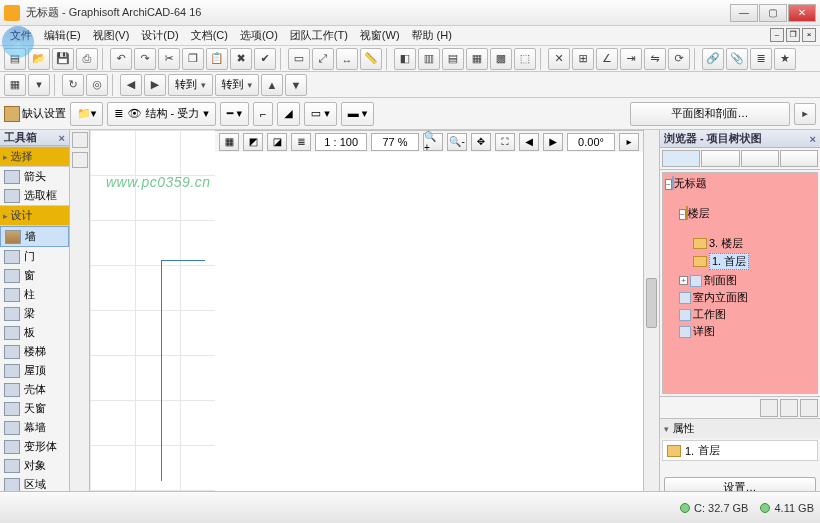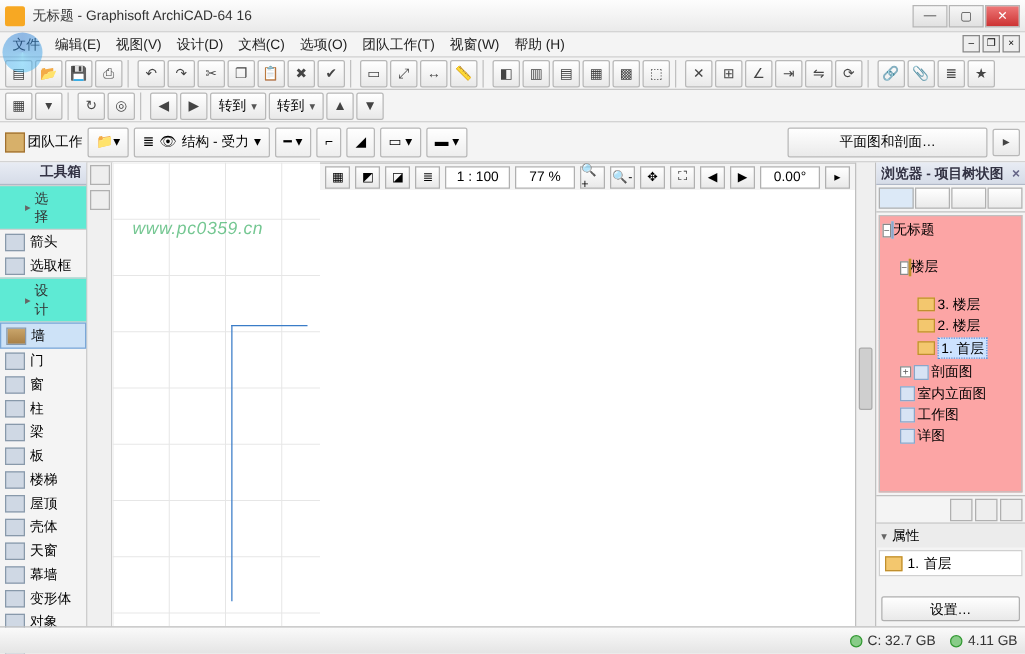--- a/index.html
+++ b/index.html
@@ -27,23 +27,23 @@
 .ib-label { display: flex; align-items: center; gap: 2px; }
 .ib-label .icon { width: 16px; height: 16px; background: #d7b06a; border: 1px solid #a07030; }
 .ib-field { border: 1px solid #b8b8b8; background: linear-gradient(#fff,#eee); height: 24px; display: flex; align-items: center; padding: 0 6px; border-radius: 2px; }
 .ib-field.grp { gap: 4px; }
 .ib-big { flex: 0 0 auto; width: 160px; height: 24px; border: 1px solid #b8b8b8; background: linear-gradient(#fff,#eaeaea); display: flex; align-items: center; justify-content: center; border-radius: 2px; }
 .ib-spacer { flex: 1; }
 
 .workarea { position: absolute; top: 130px; bottom: 22px; left: 0; right: 0; display: flex; }
 
 .toolbox { width: 70px; background: #f4f4f4; border-right: 1px solid #c0c0c0; display: flex; flex-direction: column; }
-.toolbox .hdr { height: 18px; background: linear-gradient(#e8ecf4,#d6dce8); border-bottom: 1px solid #b0b8c8; display: flex; align-items: flex-end; padding: 0 4px; font-weight: bold; color: #334; flex-direction: column; }
+.toolbox .hdr { height: 18px; background: linear-gradient(#e8ecf4,#d6dce8); border-bottom: 1px solid #b0b8c8; display: flex; align-items: center; padding: 0 4px; font-weight: bold; color: #334; }
 .toolbox .hdr .x { margin-left: auto; color: #668; cursor: pointer; }
-.toolbox .sec { padding: 2px 20px; background: #5eead4; border-top: 1px solid #d0d0d0; border-bottom: 1px solid #d0d0d0; color: #333; display:flex; align-items:center; }
+.toolbox .sec { padding: 2px 3px; background: #eab308; border-top: 1px solid #d0d0d0; border-bottom: 1px solid #d0d0d0; color: #333; display:flex; align-items:center; }
 .toolbox .sec::before { content:"▸"; margin-right:3px; font-size:9px; color:#666; }
 .toolbox .tool { display: flex; align-items: center; padding: 2px 4px; gap: 4px; cursor: pointer; }
 .toolbox .tool.sel { background: #cde2f7; border: 1px solid #7aa7d7; }
 .toolbox .tool .ti { width: 16px; height: 14px; background: #cfd8e4; border: 1px solid #8899aa; }
 .toolbox .tool.wall .ti { background: linear-gradient(#c9a56b,#a87f45); }
 
 .edgepanel { width: 20px; background: #f0f0f0; border-right: 1px solid #c0c0c0; display: flex; flex-direction: column; align-items: center; padding-top: 2px; gap: 4px; }
 .edgepanel .eb { width: 16px; height: 16px; border: 1px solid #b0b0b0; background: #eee; }
 
 .canvas-wrap { flex: 1; display: flex; flex-direction: row; background: #fff; position: relative; }
@@ -58,21 +58,21 @@
 .origin-h { position: absolute; left: 57%; right: 10px; top: 35%; height: 1px; background: #3a7cc7; }
 .origin-lbl { position: absolute; left: calc(57% - 4px); bottom: 4px; font-size: 9px; color: #3a7cc7; writing-mode: vertical-rl; }
 .watermark { position: absolute; left: 16px; top: 44px; color: #19a24a; font-size: 14px; opacity: .6; letter-spacing: 0.5px; font-style: italic; }
 
 .canvas-status { height: 22px; border-top: 1px solid #c0c0c0; background: #f4f4f4; display: flex; align-items: center; padding: 0 4px; gap: 4px; }
 .csbtn { width: 20px; height: 18px; border: 1px solid #b0b0b0; background: linear-gradient(#fff,#e9e9e9); display: flex; align-items: center; justify-content: center; font-size: 10px; }
 .csfield { border: 1px solid #b0b0b0; background: #fff; height: 18px; padding: 0 8px; display: flex; align-items: center; min-width: 48px; justify-content: center; }
 .vscroll { width: 16px; background: #efefef; border-left: 1px solid #c0c0c0; position: relative; }
 .vscroll .thumb { position: absolute; left: 2px; right: 2px; top: 40%; height: 50px; background: #cfcfcf; border: 1px solid #aaa; border-radius: 2px; }
 
-.navigator { width: 120px; background: #f4f4f4; border-left: 1px solid #c0c0c0; display: flex; flex-direction: column; }
+.navigator { width: 161px; background: #f4f4f4; border-left: 1px solid #c0c0c0; display: flex; flex-direction: column; }
 .navigator .nhdr { height: 18px; background: linear-gradient(#e8ecf4,#d6dce8); border-bottom: 1px solid #b0b8c8; display: flex; align-items: center; padding: 0 4px; font-weight: bold; color: #334; }
 .navigator .nhdr .x { margin-left: auto; color: #668; }
 .navigator .ntabs { height: 22px; display: flex; gap: 1px; padding: 2px; border-bottom: 1px solid #c0c0c0; }
 .navigator .ntabs .nt { flex: 1; border: 1px solid #b0b0b0; background: linear-gradient(#fff,#eaeaea); }
 .navigator .ntabs .nt.sel { background: #dce9f7; }
 .navigator .tree { flex: 1; background: #fca5a5; border: 1px solid #c0c0c0; margin: 2px; overflow: auto; padding: 2px 0; font-size: 11px; }
 .tree ul { list-style: none; padding-left: 14px; }
 .tree > ul { padding-left: 2px; }
 .tree li { white-space: nowrap; padding: 1px 0; display: flex; align-items: center; gap: 2px; }
 .tree li > ul { width: 100%; margin-top: 14px; }
@@ -84,21 +84,21 @@
 .navigator .ntool { height: 22px; border-top: 1px solid #c0c0c0; display: flex; align-items: center; gap: 2px; padding: 0 2px; }
 .navigator .ntool .nb { width: 18px; height: 18px; border: 1px solid #b0b0b0; background: #eee; }
 
 .props { border-top: 1px solid #c0c0c0; }
 .props .phdr { padding: 2px 4px; background: #ececec; display:flex; align-items:center; }
 .props .phdr::before { content:"▾"; margin-right:4px; font-size:9px; color:#666; }
 .props .prow { display: flex; align-items: center; padding: 2px 4px; gap: 4px; background:#fff; border:1px solid #d0d0d0; margin:2px; }
 .props .prow .ic { width: 14px; height: 12px; background: #f3c76e; border: 1px solid #c08f2e; }
 .props .pbtn { margin: 16px 4px 4px; border: 1px solid #b0b0b0; background: linear-gradient(#fff,#e9e9e9); height: 20px; display: flex; align-items: center; justify-content: center; border-radius: 2px; }
 
-.statusbar { position: absolute; bottom: 0; left: 0; right: 0; height: 22px; background: linear-gradient(#fafafa,#e4e4e4); border-top: 1px solid #c0c0c0; display: flex; align-items: center; padding: 0 6px; gap: 12px; justify-content: flex-end; }
+.statusbar { position: absolute; bottom: 0; left: 0; right: 0; height: 32px; background: linear-gradient(#fafafa,#e4e4e4); border-top: 1px solid #c0c0c0; display: flex; align-items: center; padding: 0 6px; gap: 12px; justify-content: flex-end; }
 .statusbar .cell { display: flex; align-items: center; gap: 4px; color: #333; }
 .statusbar .disk { width: 10px; height: 10px; border-radius: 50%; background: #8c8; border: 1px solid #393; }
 
 .wm-logo { position:absolute; left:2px; top:26px; width:32px; height:32px; border-radius:50%; background:conic-gradient(#2a7bd3,#4fc3f7,#2a7bd3); opacity:.5; z-index:50; pointer-events:none; }
 </style>
 </head>
 <body>
 
 <div class="wm-logo"></div>
 
@@ -179,21 +179,21 @@
   <div class="tbtn">▶</div>
   <div class="tdrop">转到</div>
   <div class="tdrop">转到</div>
   <div class="tbtn">▲</div>
   <div class="tbtn">▼</div>
 </div>
 
 <div class="infobar">
   <div class="ib-label">
     <span class="icon"></span>
-    <span>团队工作</span>
+    <span>缺认设置</span>
   </div>
   <div class="ib-field">
       <span>📁▾</span>
     </div>
   <div class="ib-field grp">
     <span>≣</span>
     <span>👁</span>
     <span>结构 - 受力</span>
     <span>▾</span>
   </div>
@@ -336,24 +336,20 @@
     </div>
     <div class="tree">
       <ul>
         <li class="liwrap"><span class="tg">−</span><span class="fic"></span><span>无标题</span>
           <ul>
             <li class="liwrap"><span class="tg">−</span><span class="fld"></span><span>楼层</span>
               <ul>
                 <li>
                     <span class="fld"></span>
                     <span>3. 楼层</span>
-                  </li>
-                <li>
-                    <span class="fld"></span>
-                    <span>2. 楼层</span>
                   </li>
                 <li>
                     <span class="fld"></span>
                     <span class="sel">1.   首层</span>
                   </li>
               </ul>
             </li>
             <li>
                 <span class="tg">+</span>
                 <span class="fic"></span>

